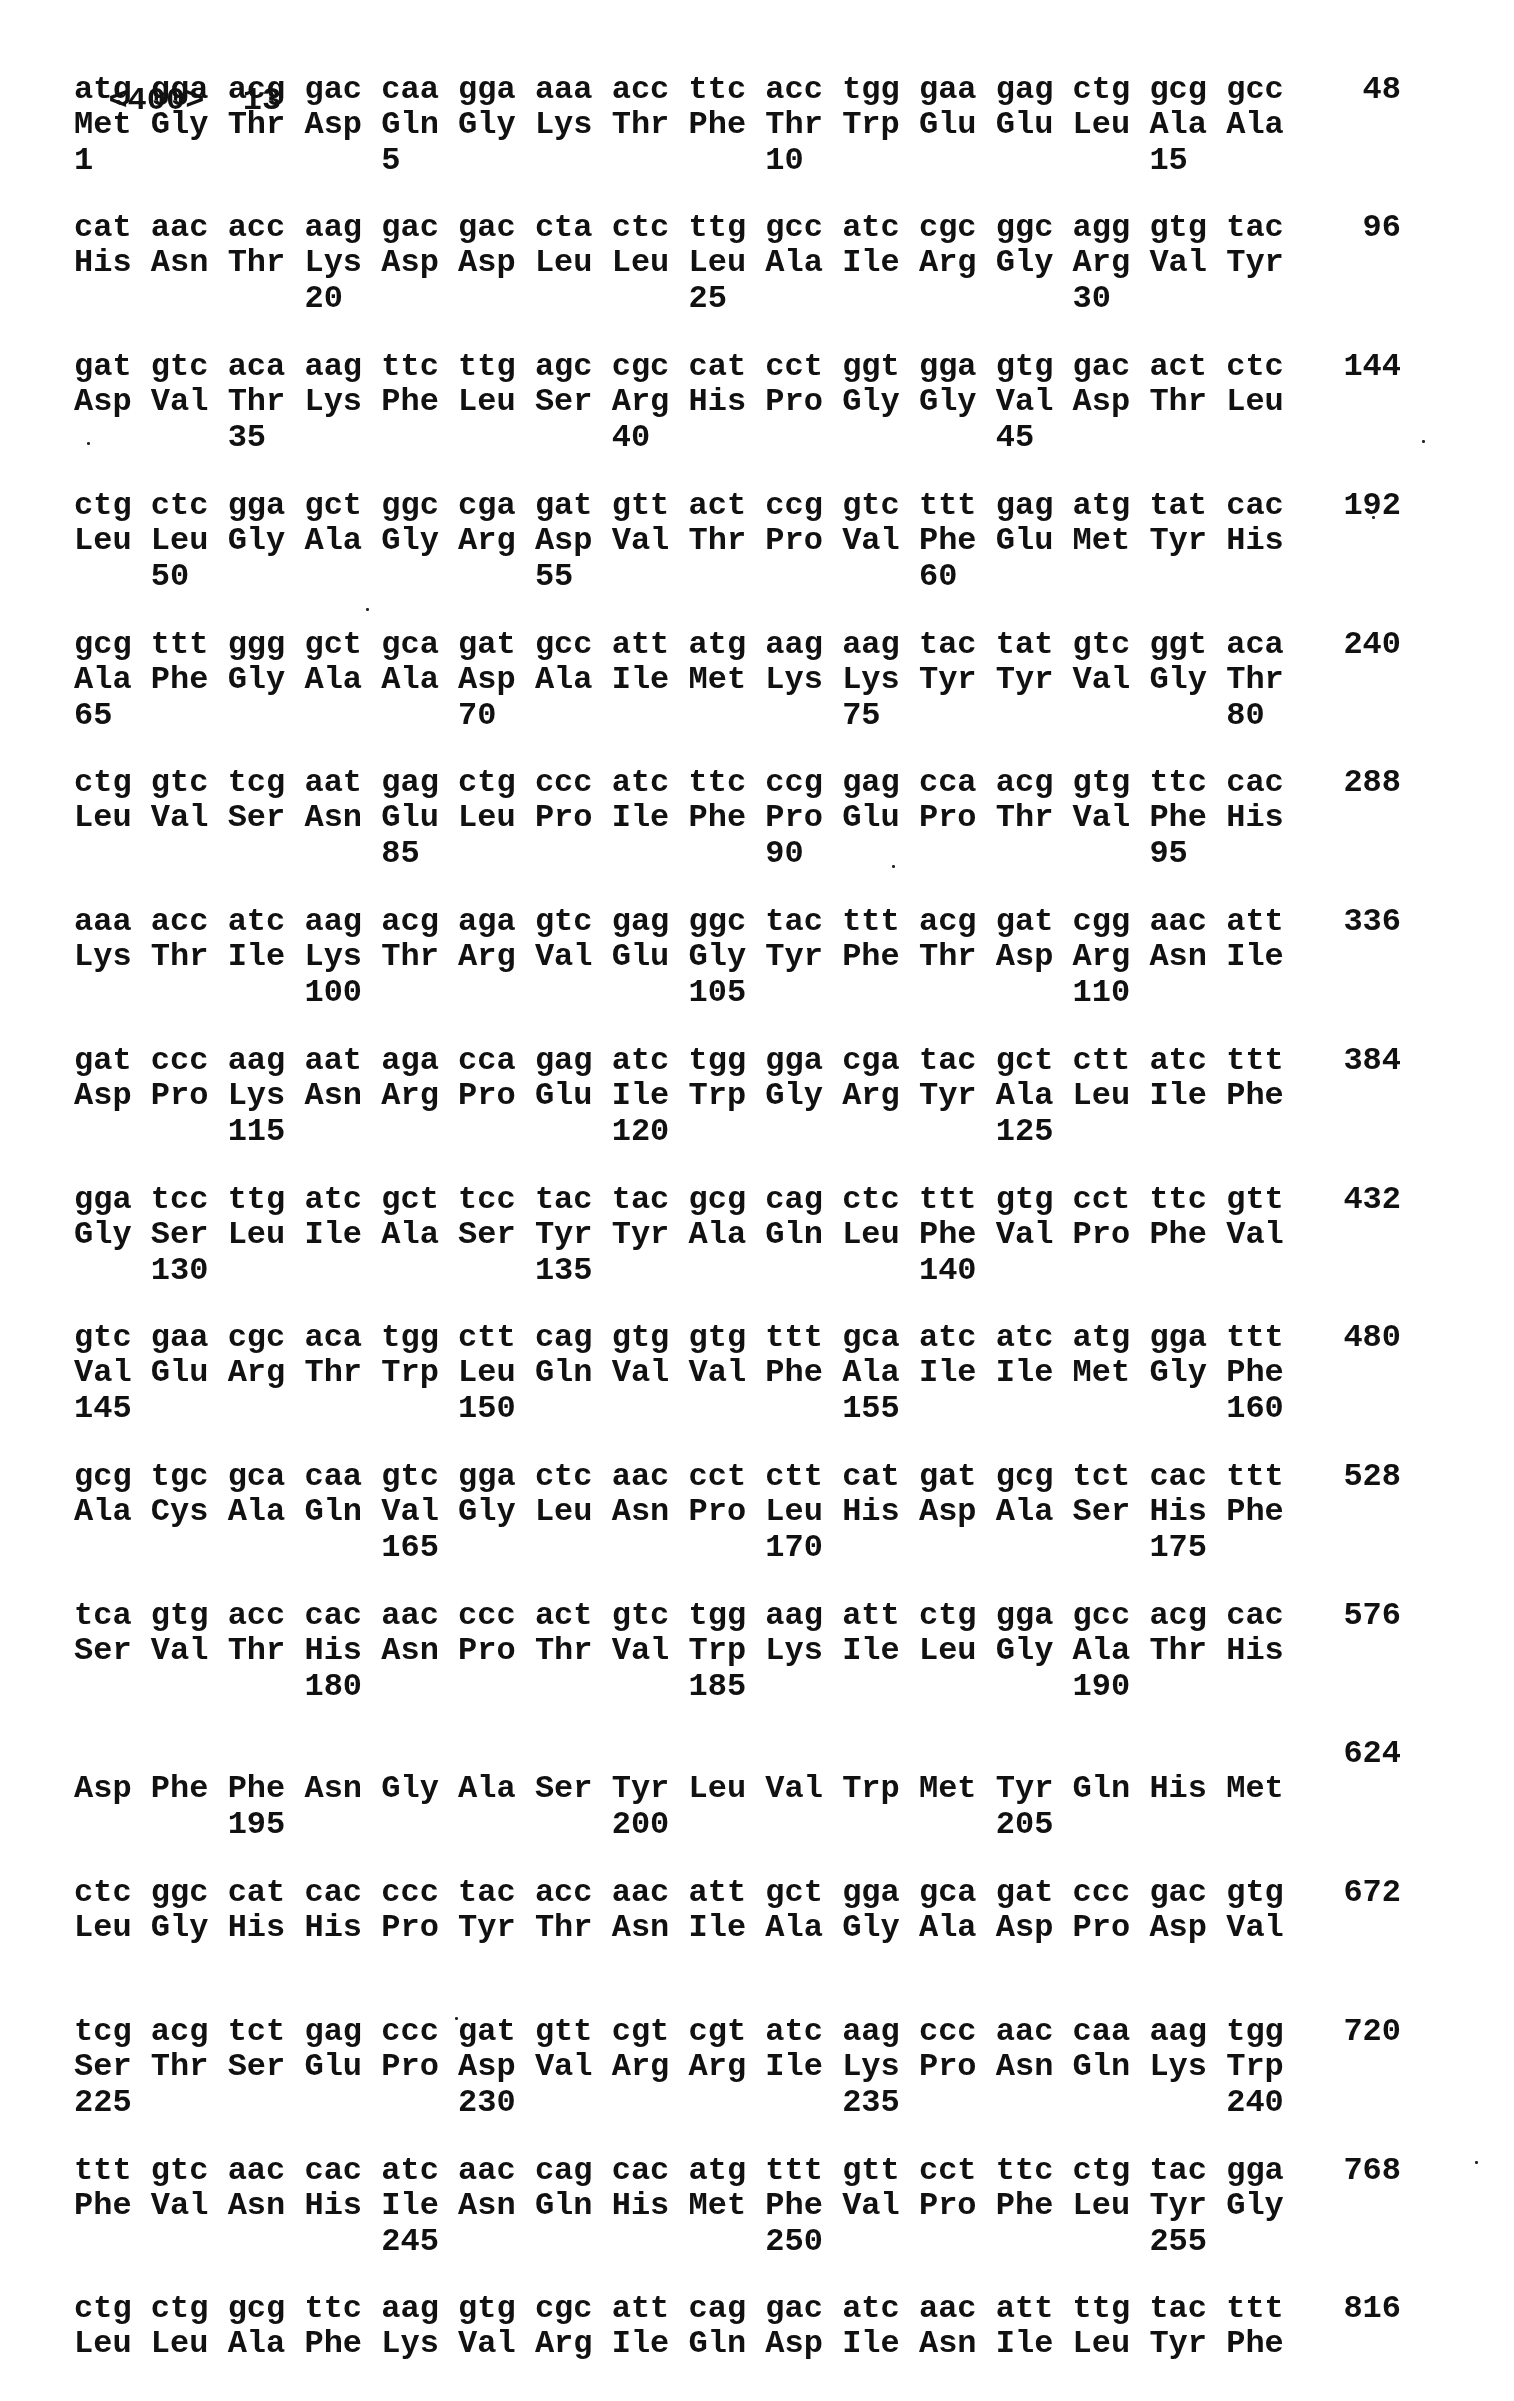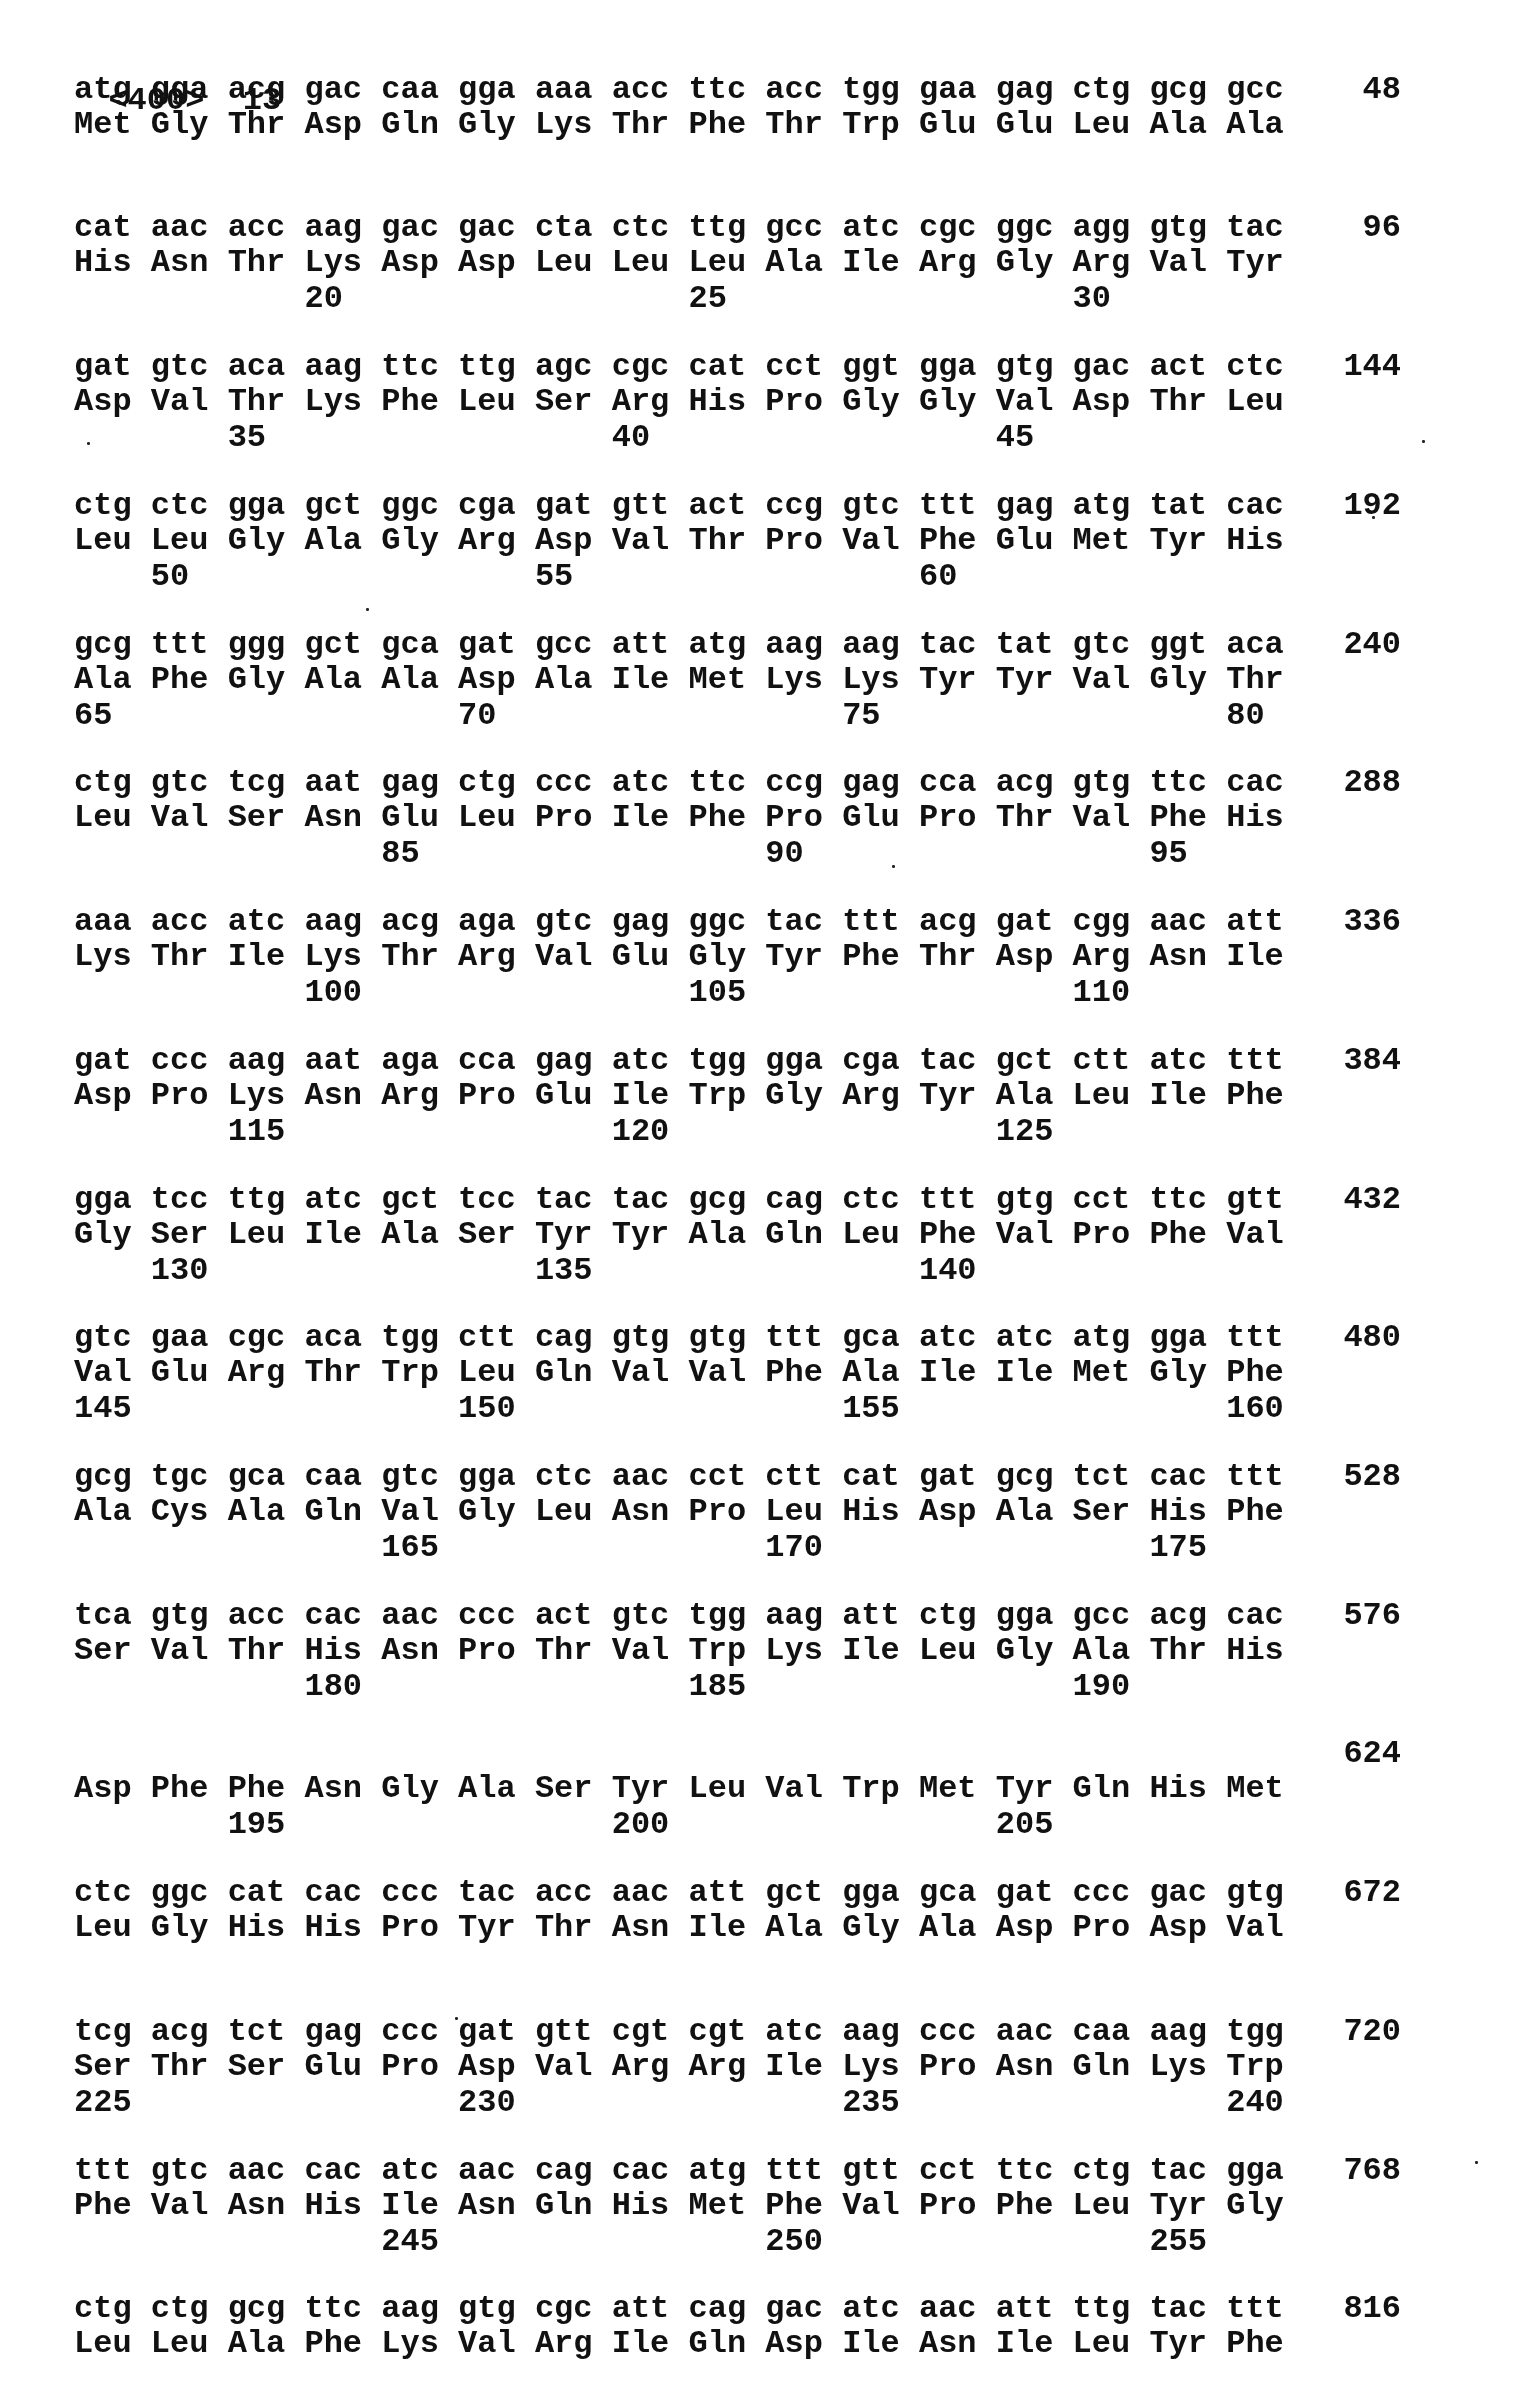--- a/index.html
+++ b/index.html
@@ -26,20 +26,21 @@
 <body>
 
 <div class="line header">
   <span>&lt;400&gt;</span><span>  </span><span>13</span>
 </div>
 
 <div class="block" style="top:72px">
   <div class="row codons">atg gga acg gac caa gga aaa acc ttc acc tgg gaa gag ctg gcg gcc</div>
   <div class="ntpos">48</div>
   <div class="row aa">Met Gly Thr Asp Gln Gly Lys Thr Phe Thr Trp Glu Glu Leu Ala Ala</div>
+  <div class="row nums">1               5                   10                  15</div>
 </div>
 <div class="block" style="top:210px">
   <div class="row codons">cat aac acc aag gac gac cta ctc ttg gcc atc cgc ggc agg gtg tac</div>
   <div class="ntpos">96</div>
   <div class="row aa">His Asn Thr Lys Asp Asp Leu Leu Leu Ala Ile Arg Gly Arg Val Tyr</div>
   <div class="row nums">            20                  25                  30</div>
 </div>
 <div class="block" style="top:349px">
   <div class="row codons">gat gtc aca aag ttc ttg agc cgc cat cct ggt gga gtg gac act ctc</div>
   <div class="ntpos">144</div>

